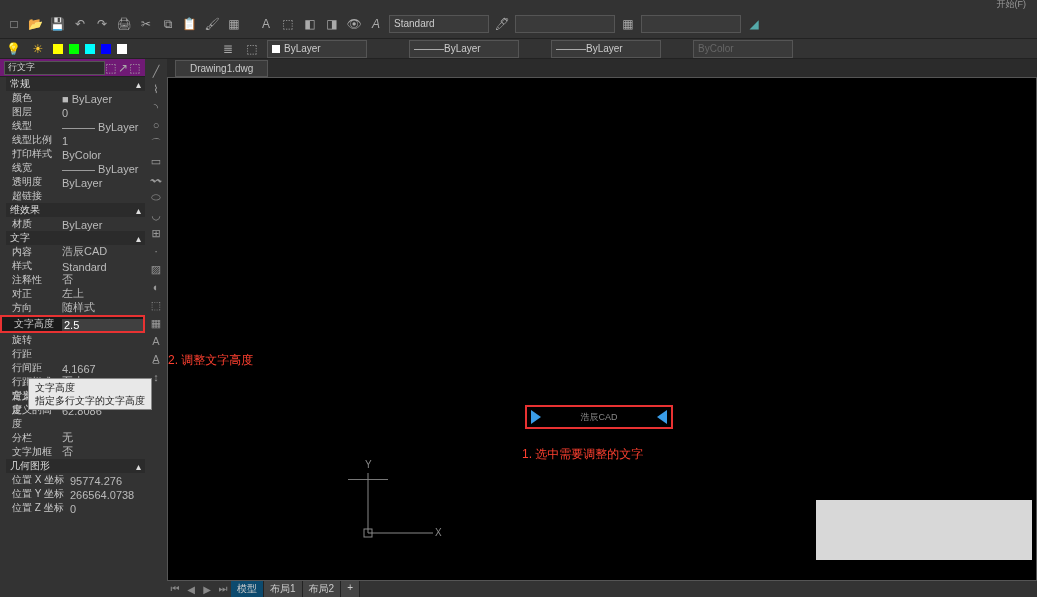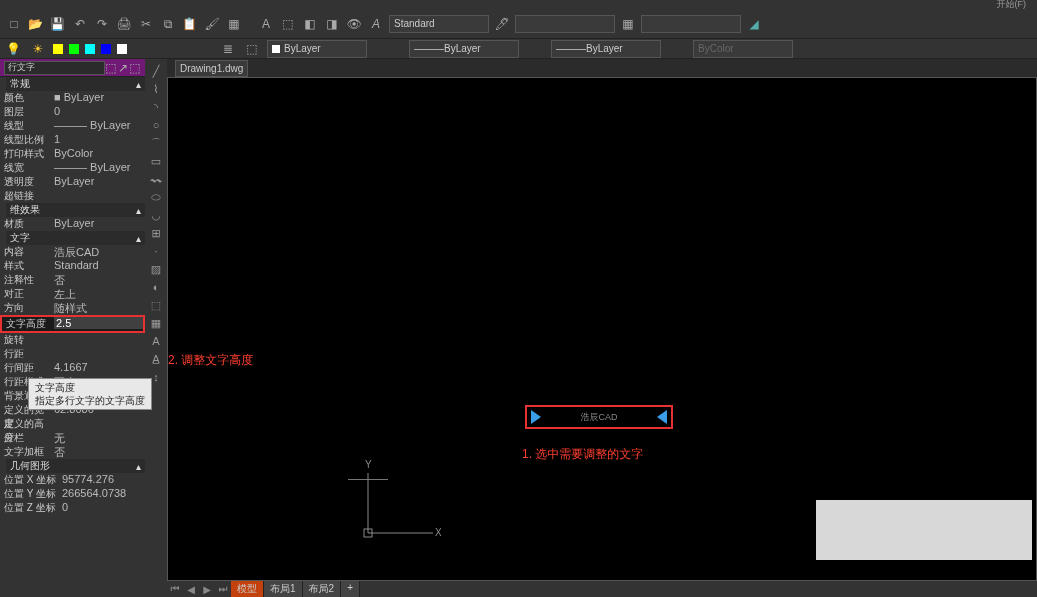--- a/index.html
+++ b/index.html
@@ -8,31 +8,31 @@
 .menubar span { margin: 0 6px; color: #999; font-size: 9px; }
 .toolbar { height: 30px; background: #333; border-bottom: 1px solid #222; display: flex; align-items: center; padding: 0 5px; gap: 4px; }
 .toolbar2 { height: 20px; background: #333; border-bottom: 1px solid #222; display: flex; align-items: center; padding: 0 5px; gap: 6px; }
 .tb-icon { width: 18px; height: 18px; display: inline-flex; align-items: center; justify-content: center; color: #aaa; cursor: pointer; font-size: 12px; }
 .dropdown { background: #3a3a3a; border: 1px solid #555; height: 18px; display: inline-flex; align-items: center; padding: 0 4px; color: #ccc; font-size: 10px; }
 .main-area { display: flex; height: 538px; }
 .props-panel { width: 145px; background: #333; overflow: hidden; }
 .props-header { display: flex; align-items: center; height: 18px; background: #701a75; border-bottom: 1px solid #222; padding: 0 4px; }
 .props-header .dd { flex: 1; background: #2b2b2b; border: 1px solid #555; height: 14px; font-size: 9px; padding: 0 3px; display: flex; align-items: center; }
 .section-head { background: #2b2b2b; height: 14px; display: flex; align-items: center; justify-content: space-between; padding: 0 4px; color: #ddd; font-size: 10px; margin-left: 6px; }
-.prop-row { display: flex; height: 14px; align-items: flex-start; padding-left: 4px; }
+.prop-row { display: flex; height: 14px; align-items: flex-end; padding-left: 12px; }
 .prop-label { width: 48px; color: #ccc; font-size: 10px; }
 .prop-val { flex: 1; color: #bbb; font-size: 11px; padding-left: 2px; }
 .prop-row.highlighted { border: 2px solid #e83232; background: #1a1a1a; height: 18px; }
 .prop-row.highlighted .prop-val { background: #404040; color: #fff; padding: 0 2px; }
 .tooltip-box { position: absolute; left: 28px; top: 378px; background: #e8e8e8; color: #222; font-size: 10px; padding: 2px 6px; border: 1px solid #888; z-index: 10; line-height: 13px; }
 .left-tools { width: 22px; background: #333; display: flex; flex-direction: column; align-items: center; gap: 2px; padding-top: 4px; }
 .lt-icon { width: 18px; height: 16px; display: flex; align-items: center; justify-content: center; color: #999; cursor: pointer; font-size: 11px; }
 .canvas-area { flex: 1; display: flex; flex-direction: column; background: #333; }
 .tab-bar { height: 18px; background: #2b2b2b; display: flex; align-items: center; padding-left: 8px; }
-.tab { background: #3a3a3a; padding: 2px 4px; font-size: 10px; color: #ccc; border: 1px solid #555; }
+.tab { background: #3a3a3a; padding: 2px 14px; font-size: 10px; color: #ccc; border: 1px solid #555; }
 .canvas-black { flex: 1; background: #000; position: relative; border: 1px solid #555; }
 .selected-obj { position: absolute; left: 357px; top: 327px; width: 148px; height: 24px; border: 2px solid #e83232; display: flex; align-items: center; justify-content: space-between; padding: 0 4px; }
 .grip { width: 10px; height: 14px; background: #3a9de8; }
 .obj-text { color: #888; font-size: 9px; }
 .anno-red-1 { position: absolute; left: 354px; top: 368px; color: #ff4030; font-size: 12px; }
 .anno-red-2 { position: absolute; color: #ff4030; font-size: 12px; left: 168px; top: 352px; }
 .ucs { position: absolute; left: 195px; bottom: 30px; color: #777; }
 .ucs svg { overflow: visible; }
 .hscroll { height: 16px; background: #333; display: flex; align-items: center; }
 .hscroll .arrow { width: 16px; text-align: center; color: #888; cursor: pointer; }
@@ -279,21 +279,21 @@
         </svg>
       </div>
       <div class="watermark"></div>
     </div>
     <div class="hscroll">
       <span class="arrow">⏮</span>
       <span class="arrow">◀</span>
       <span class="arrow">▶</span>
       <span class="arrow">⏭</span>
       <div class="tabs">
-        <span class="mtab" style="background:#c2410c">模型</span>
+        <span class="mtab" style="background:#0c4a6e">模型</span>
         <span class="mtab">布局1</span>
         <span class="mtab">布局2</span>
         <span class="mtab">+</span>
       </div>
     </div>
   </div>
 </div>
 
 <div class="tooltip-box">
   <div>文字高度</div>

